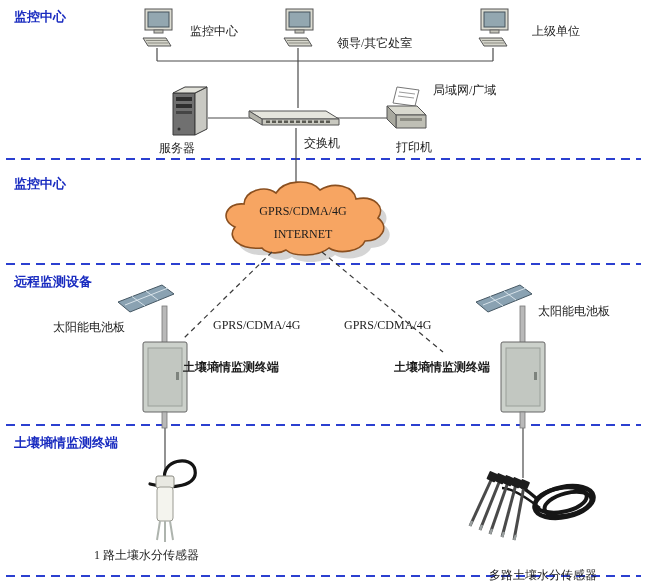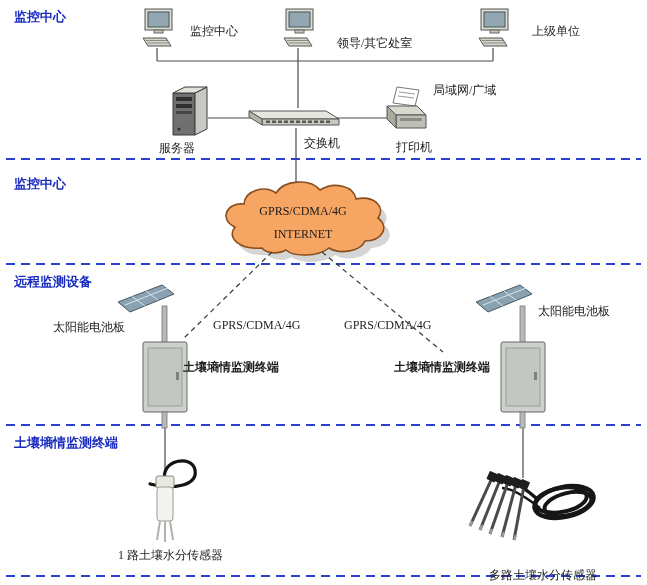--- a/index.html
+++ b/index.html
@@ -186,21 +186,21 @@
   <div class="icon" style="left:126px;top:456px">
     <svg width="75" height="88" viewBox="0 0 75 88">
       <path d="M39 24 C 34 4, 66 -2, 69 14 C 72 30, 46 34, 24 28" fill="none" stroke="#141414" stroke-width="3.2" stroke-linecap="round"></path>
       <rect x="30" y="20" width="18" height="12" rx="2" fill="#e9e9e2" stroke="#8a8a82"></rect>
       <rect x="31" y="31" width="16" height="34" rx="3" fill="#f4f4ee" stroke="#9a9a92"></rect>
       <line x1="34" y1="65" x2="31" y2="84" stroke="#aeb4ae" stroke-width="2"></line>
       <line x1="39" y1="65" x2="39" y2="86" stroke="#aeb4ae" stroke-width="2"></line>
       <line x1="44" y1="65" x2="47" y2="84" stroke="#aeb4ae" stroke-width="2"></line>
     </svg>
   </div>
-  <div class="lbl" style="left:118px;top:548px">1 路土壤水分传感器</div>
+  <div class="lbl" style="left:94px;top:548px">1 路土壤水分传感器</div>
 
   <div class="icon" style="left:462px;top:460px">
     <svg width="140" height="88" viewBox="0 0 140 88">
       <g fill="none" stroke="#161616">
         <ellipse cx="102" cy="42" rx="30" ry="15" stroke-width="4.5" transform="rotate(-12 102 42)"></ellipse>
         <ellipse cx="99" cy="40" rx="26" ry="12" stroke-width="4" transform="rotate(-10 99 40)"></ellipse>
         <ellipse cx="106" cy="44" rx="24" ry="11" stroke-width="4" transform="rotate(-14 106 44)"></ellipse>
         <path d="M74 38 C 56 22, 40 16, 30 18" stroke-width="3.5"></path>
         <path d="M78 48 C 60 34, 48 28, 40 28" stroke-width="2.5"></path>
       </g>

